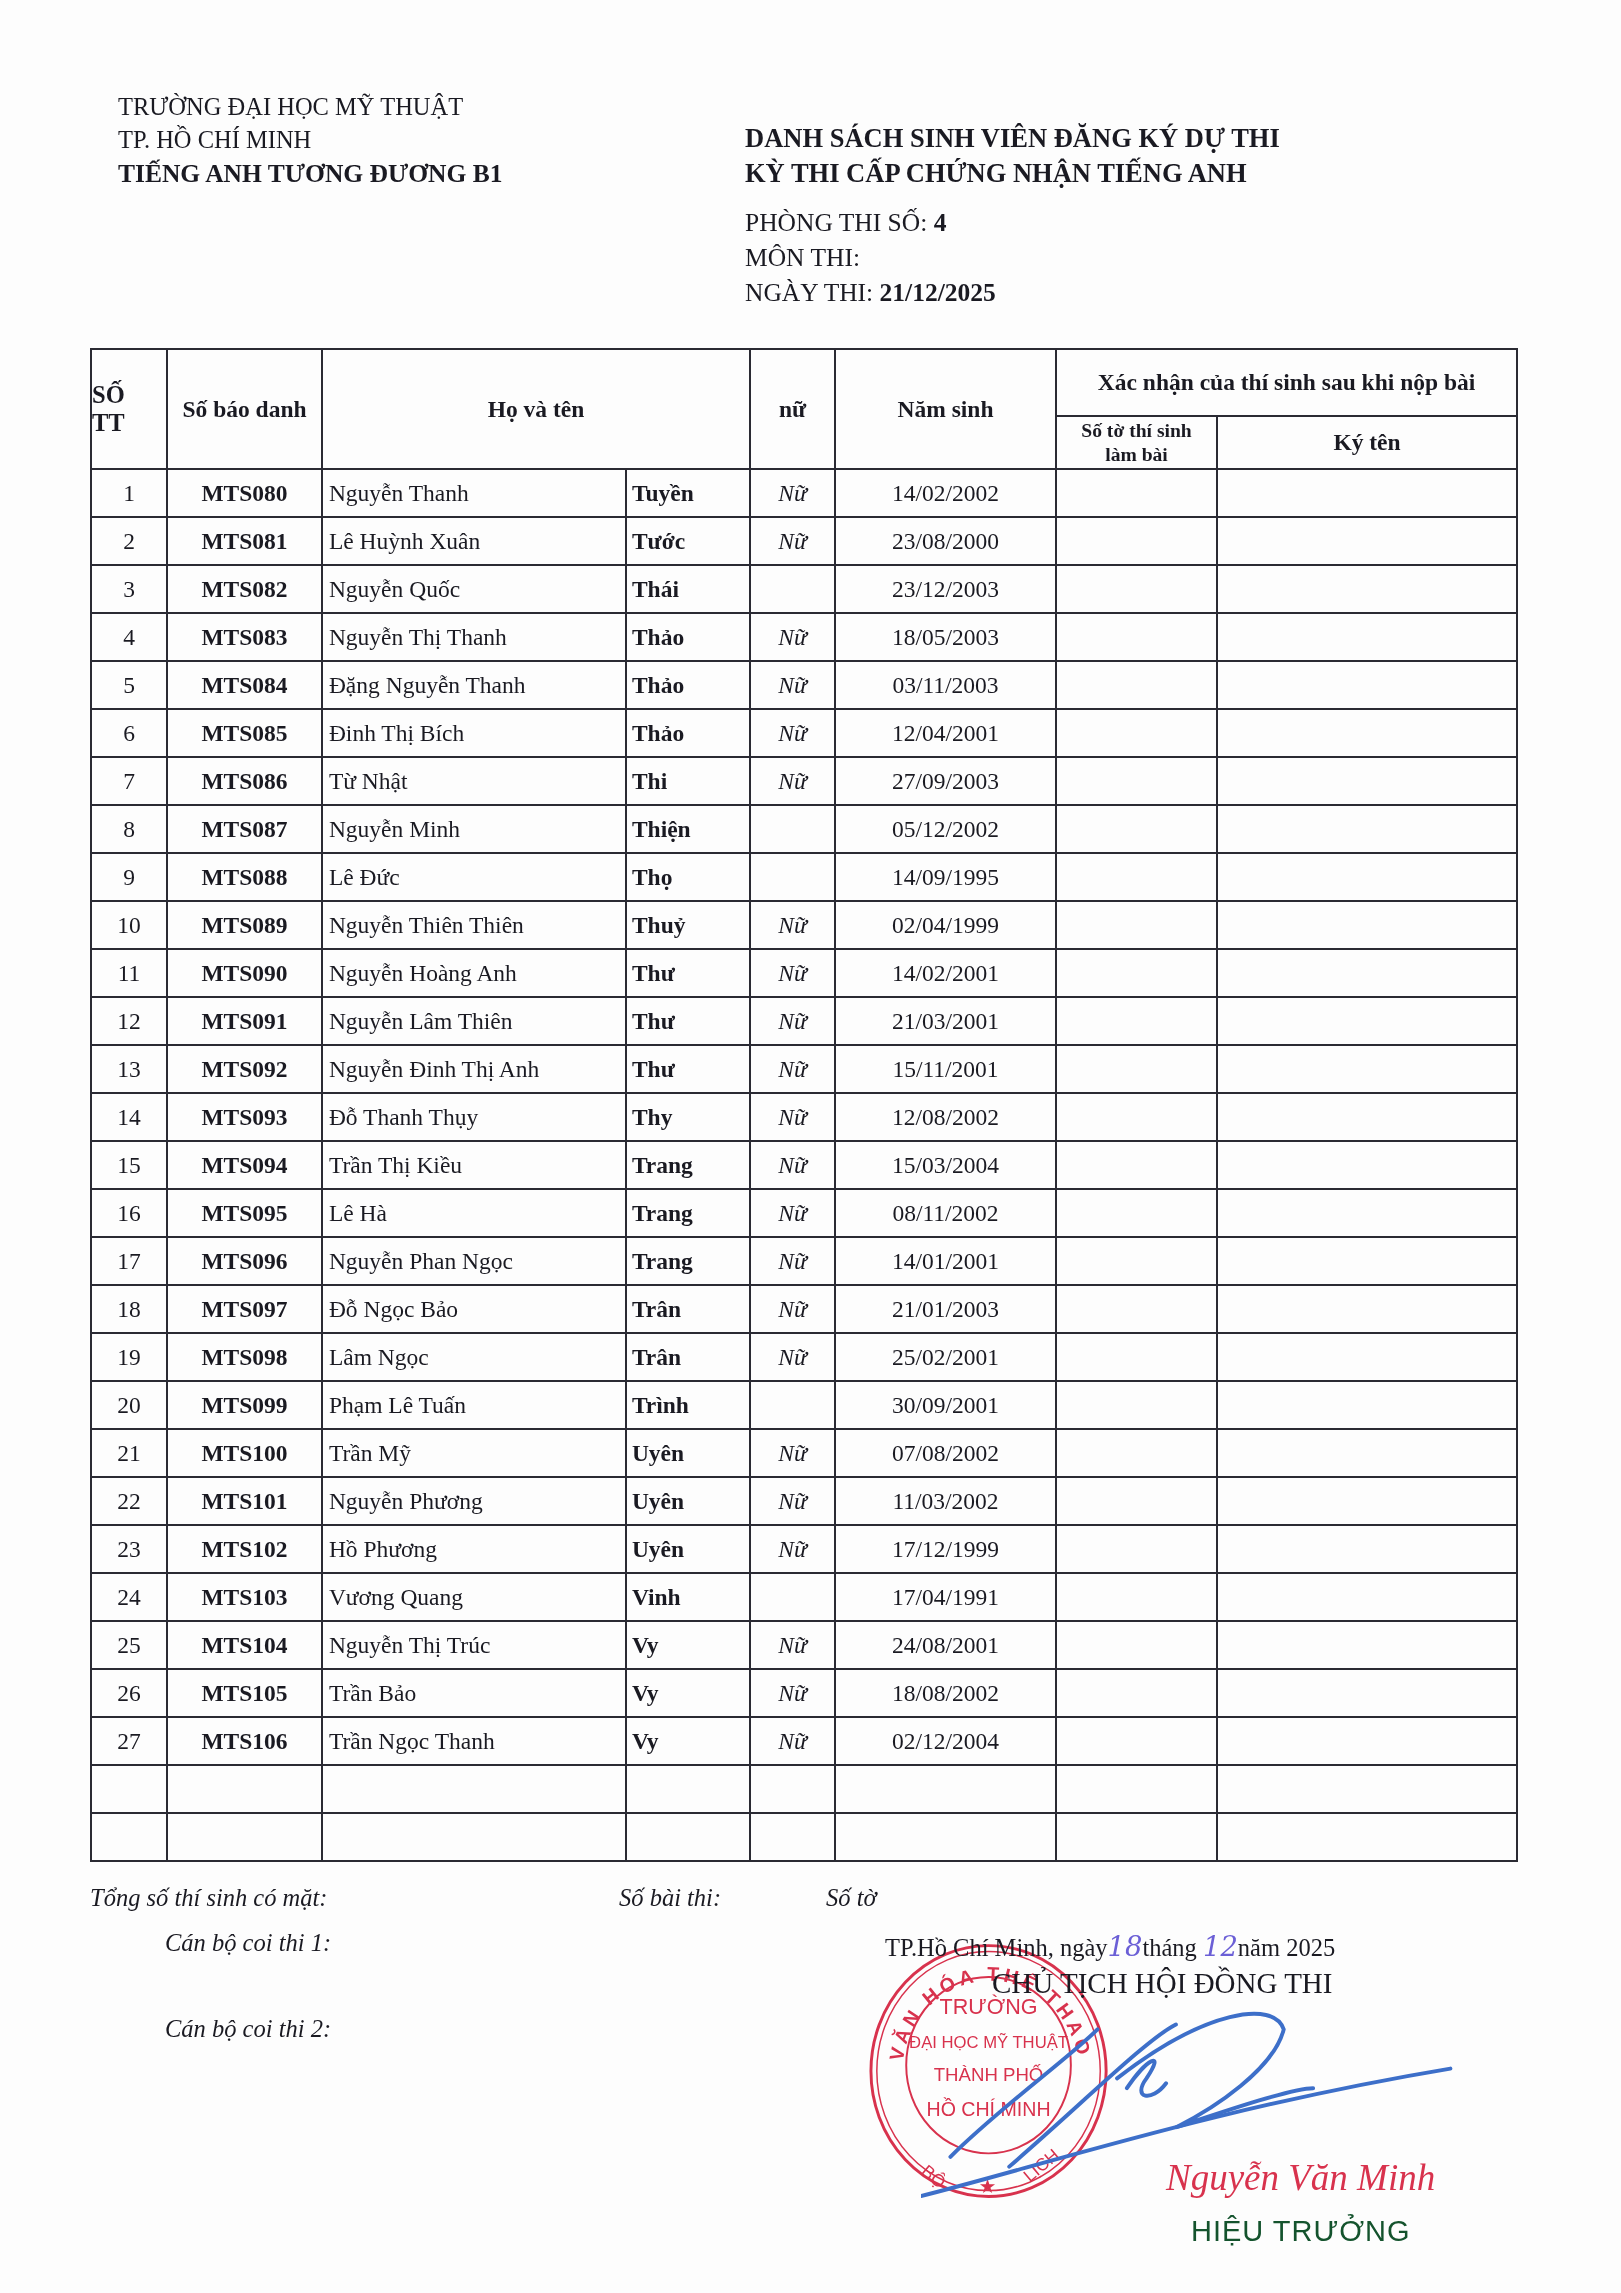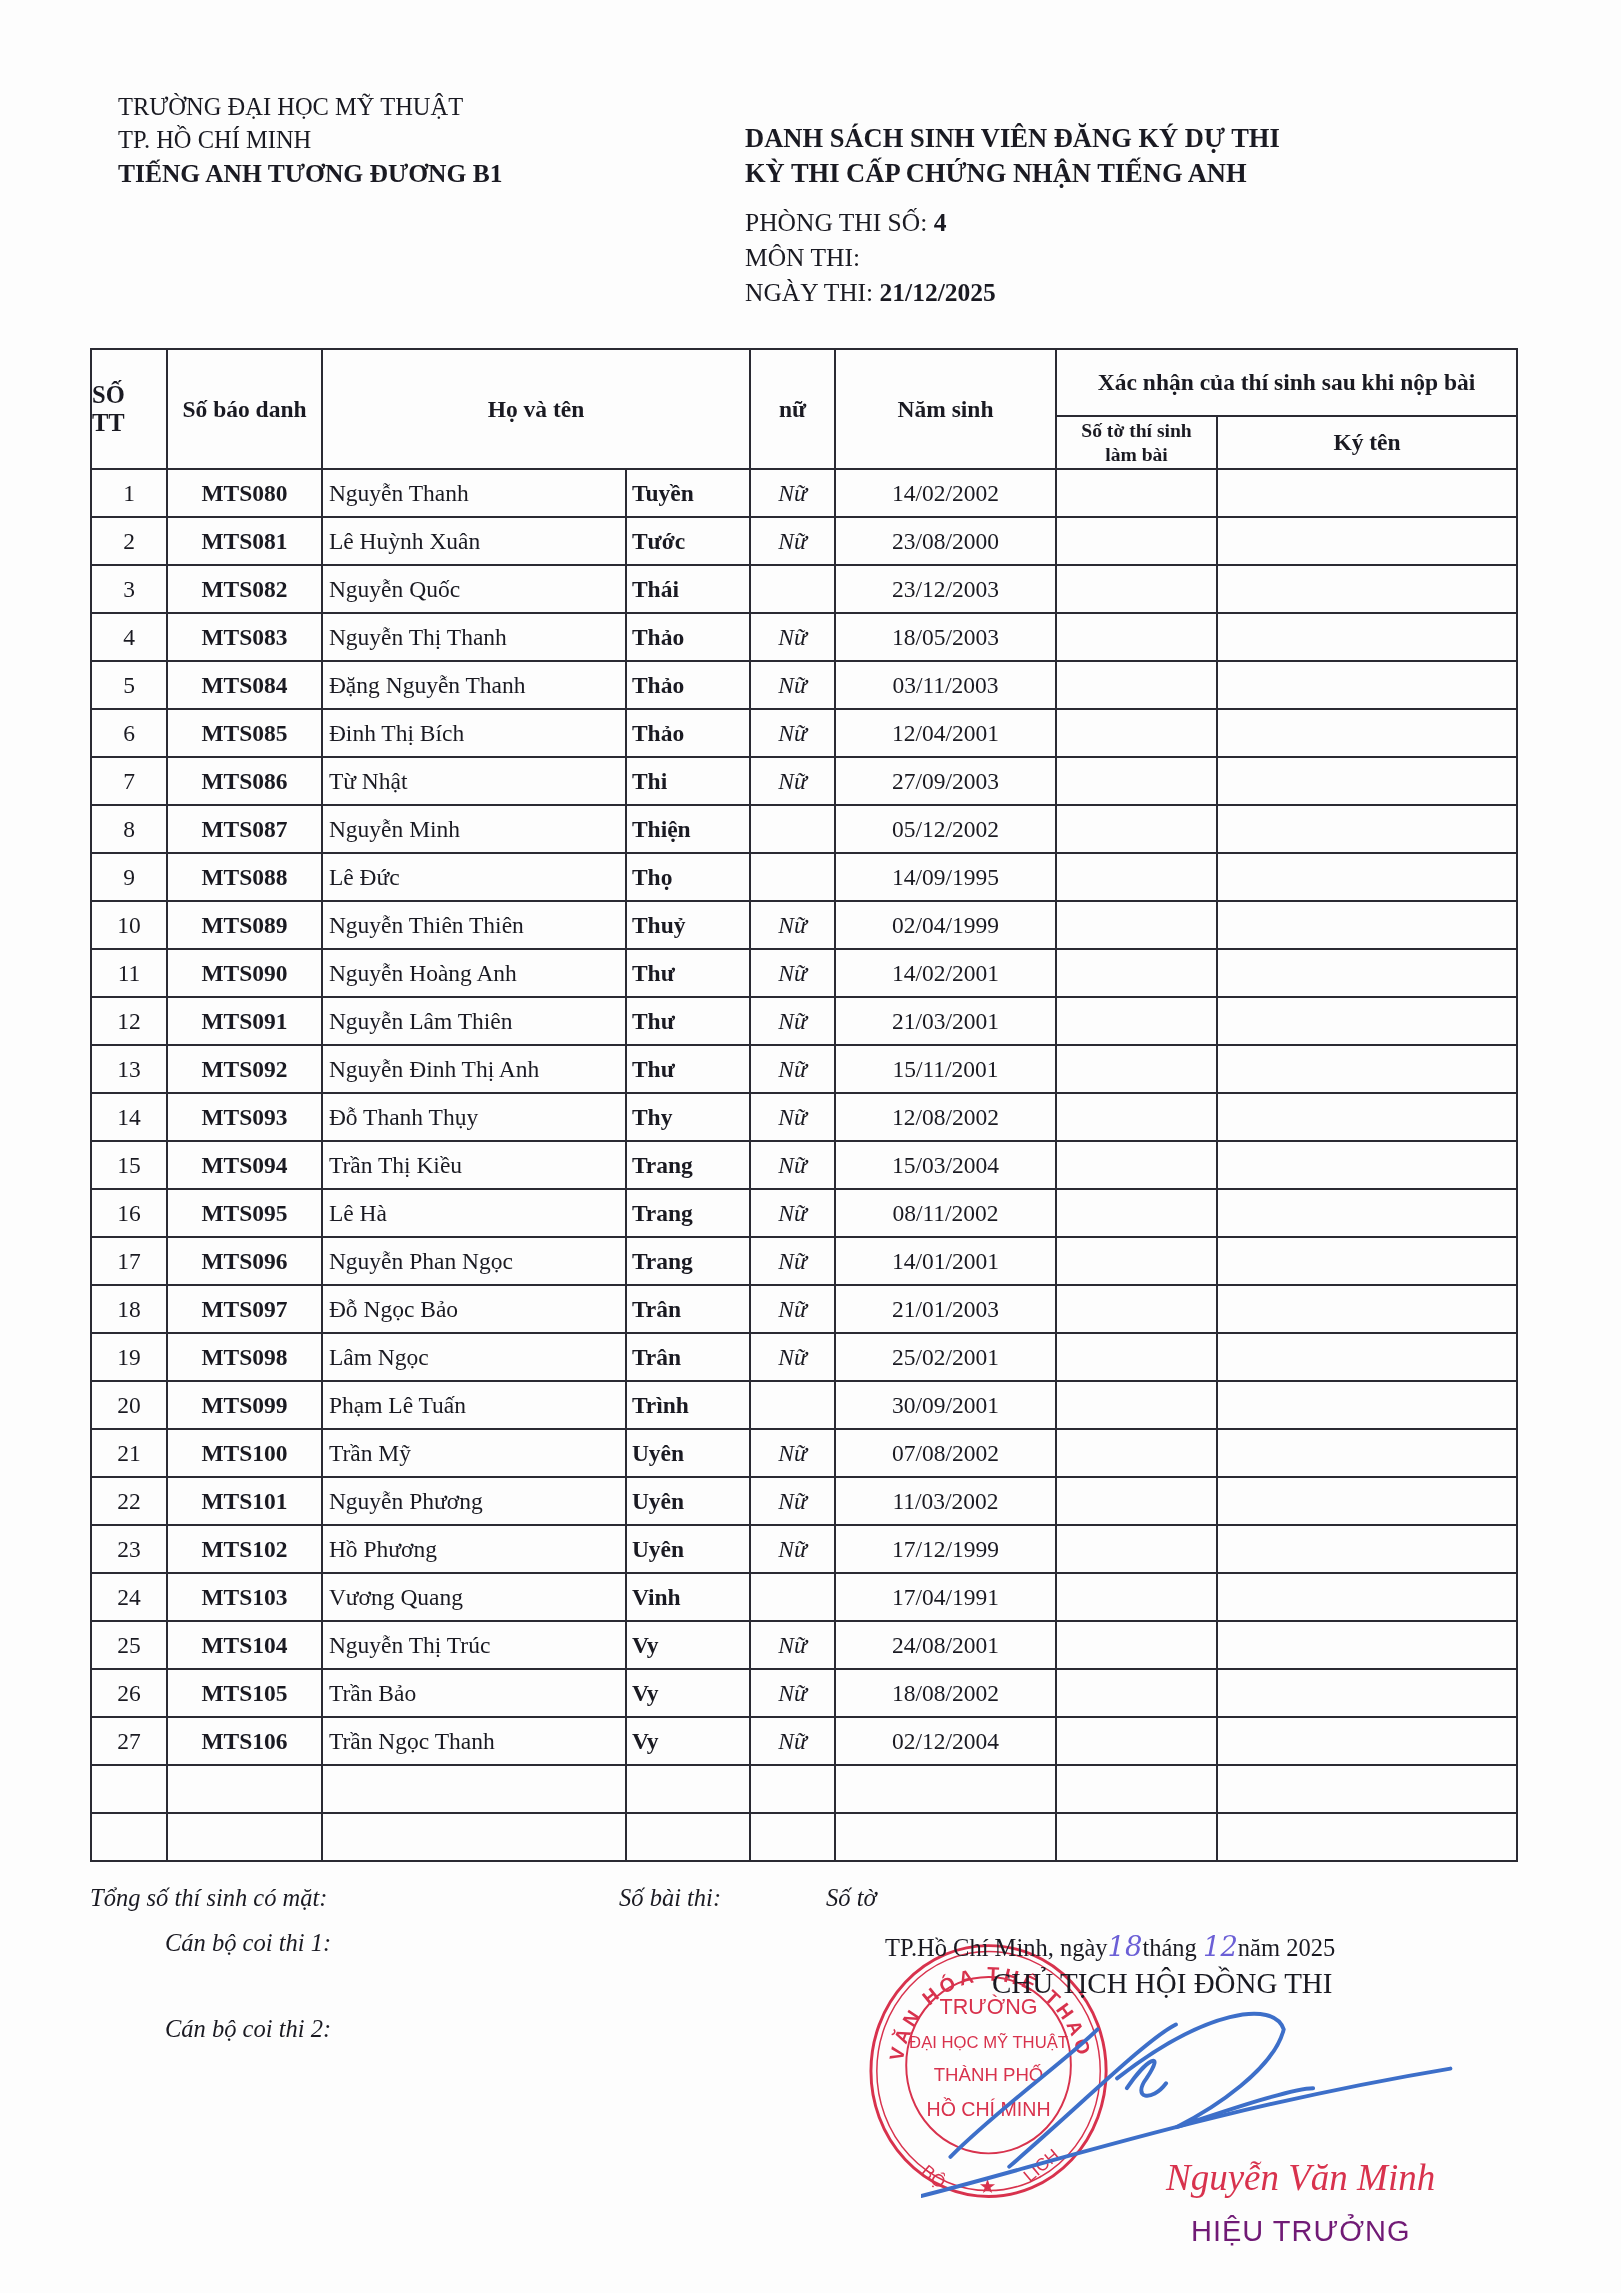--- a/index.html
+++ b/index.html
@@ -38,21 +38,21 @@
   table.roster td.nu { text-align: center; font-style: italic; }
   table.roster td.ns { text-align: center; }
   table.roster tr.hrow1 th { height: 65px; }
   table.roster tr.hrow2 th { height: 51px; }
 
   .foot { font-style: italic; font-size: 24.5px; white-space: nowrap; }
   .date-line { font-size: 24.5px; white-space: nowrap; }
   .hand { color: #6b5fd6; font-style: italic; font-family: "DejaVu Serif", serif; font-size: 27.4px; }
   .chair { font-weight: normal; font-size: 29px; white-space: nowrap; margin-left: 36px; }
   .sig-name { color: #d8324d; font-style: italic; font-size: 37px; white-space: nowrap; font-family: Liberation Serif, serif; }
-  .sig-title { color: #701a75; font-size: 29px; white-space: nowrap; font-family: "Liberation Sans", sans-serif; letter-spacing: 1px; }
+  .sig-title { color: #14532d; font-size: 29px; white-space: nowrap; font-family: "Liberation Sans", sans-serif; letter-spacing: 1px; }
   svg.stamp { position: absolute; left: 863px; top: 1926px; }
   svg.scrawl { position: absolute; left: 921px; top: 1990px; }
 </style>
 </head>
 <body>
 
 <div class="abs hdr-left center">
   <div class="l">TRƯỜNG ĐẠI HỌC MỸ THUẬT</div>
   <div class="l">TP. HỒ CHÍ MINH</div>
   <div class="b">TIẾNG ANH TƯƠNG ĐƯƠNG B1</div>

